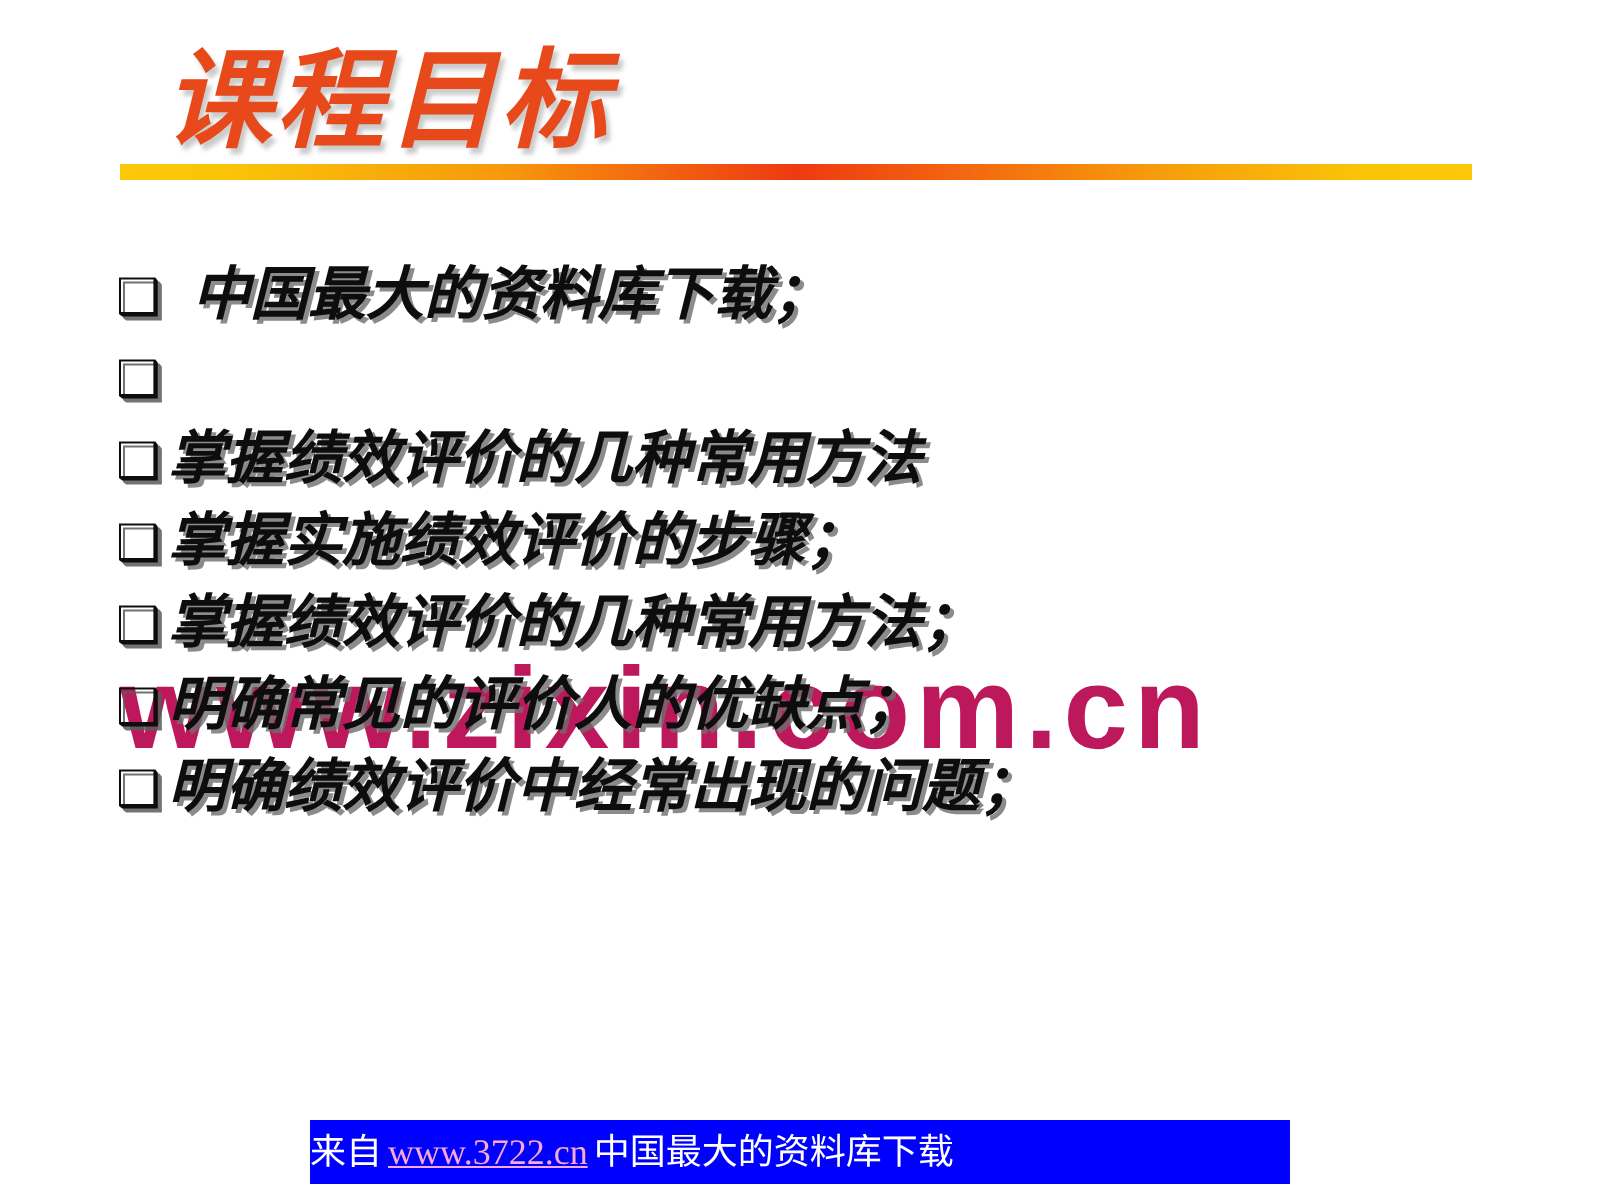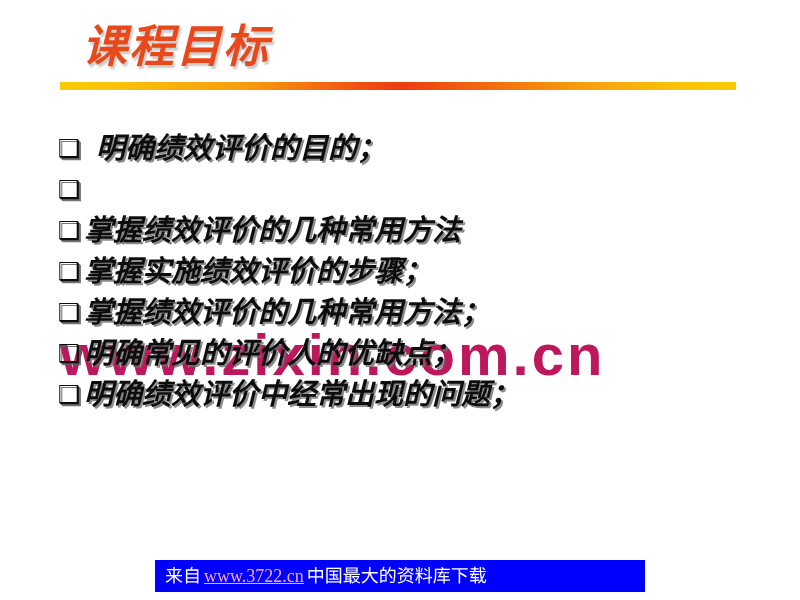--- a/index.html
+++ b/index.html
@@ -29,24 +29,24 @@
     left: 60px;
     top: 22px;
     width: 680px;
     height: 62px;
   }
   .slide-title {
     position: absolute;
     left: 22px;
     top: 0;
     margin: 0;
-    font-family: Liberation Mono, monospace;
+    font-family: Liberation Sans, sans-serif;
     font-style: italic;
     font-weight: 700;
-    font-size: 45px;
+    font-size: 54px;
     line-height: 58px;
     letter-spacing: 2px;
     color: #E8491B;
     white-space: nowrap;
     text-shadow: 2px 3px 2px rgba(160,160,160,0.55);
   }
 
   
   .title-rule {
     position: absolute;
@@ -136,21 +136,20 @@
     background: #0000FF;
     display: flex;
     align-items: center;
     z-index: 3;
   }
   .footer-text {
     font-family: "Liberation Serif", "DejaVu Serif", serif;
     font-size: 18px;
     line-height: 32px;
     color: #ffffff;
-    padding-left: 10px;
     white-space: nowrap;
   }
   .footer-link {
     font-family: "Liberation Serif", "DejaVu Serif", serif;
     font-size: 18px;
     color: #f9a8d4;
     text-decoration: underline;
     padding: 0 3px;
   }
 </style>
@@ -164,21 +163,21 @@
   </div>
 
   <div class="title-rule"></div>
 
   <div class="watermark">www.zixin.com.cn</div>
 
   <ul class="bullet-list">
 
     <li class="bullet-item indent-first">
       <span class="bullet-mark">❑</span>
-      <span class="bullet-text">明确绩效评价的目的；</span>
+      <span class="bullet-text">中国最大的资料库下载；</span>
     </li>
 
     <li class="bullet-item">
       <span class="bullet-mark">❑</span>
     </li>
 
     <li class="bullet-item">
       <span class="bullet-mark">❑</span>
       <span class="bullet-text">掌握绩效评价的几种常用方法</span>
     </li>

